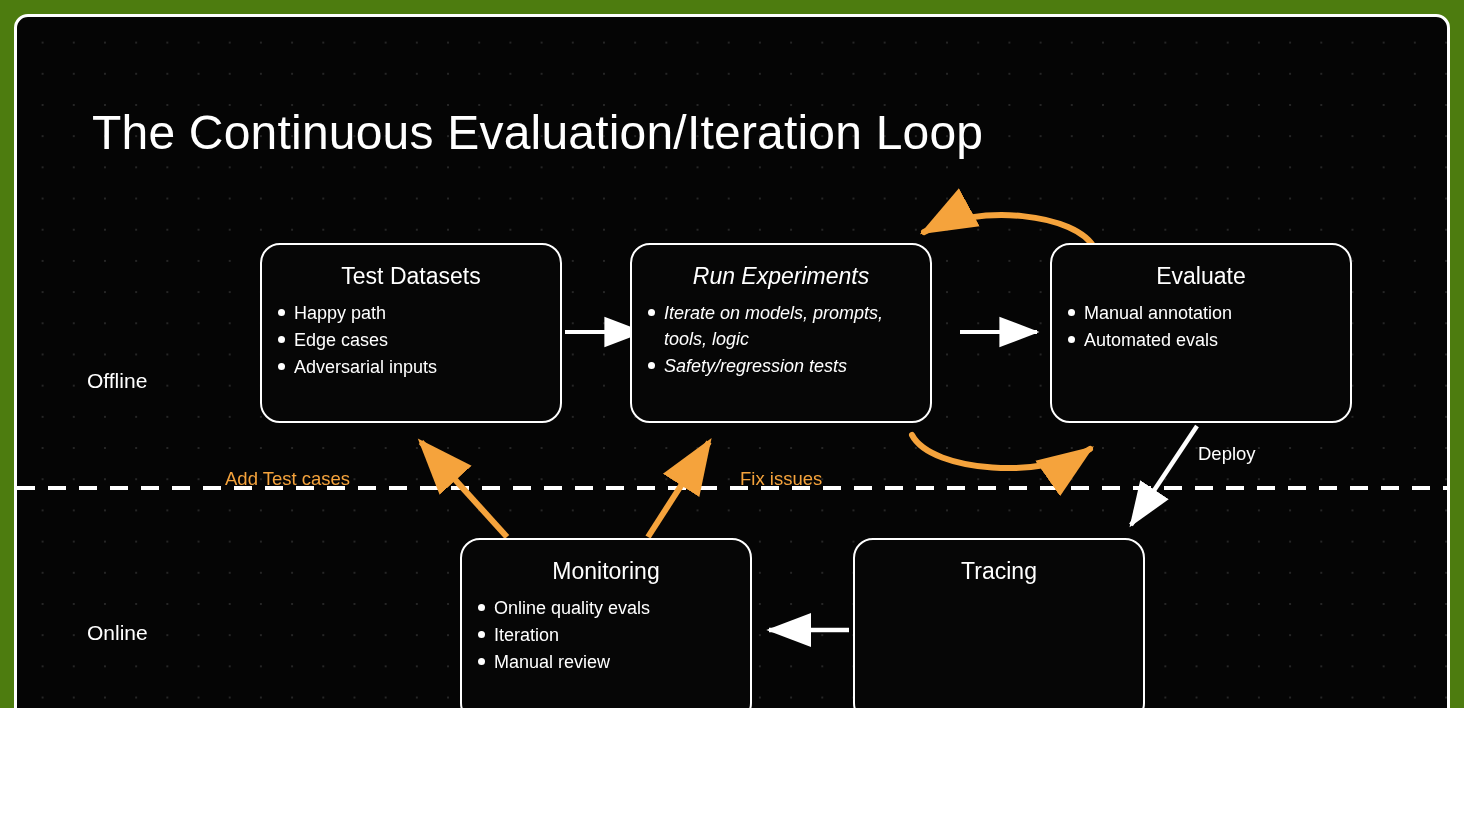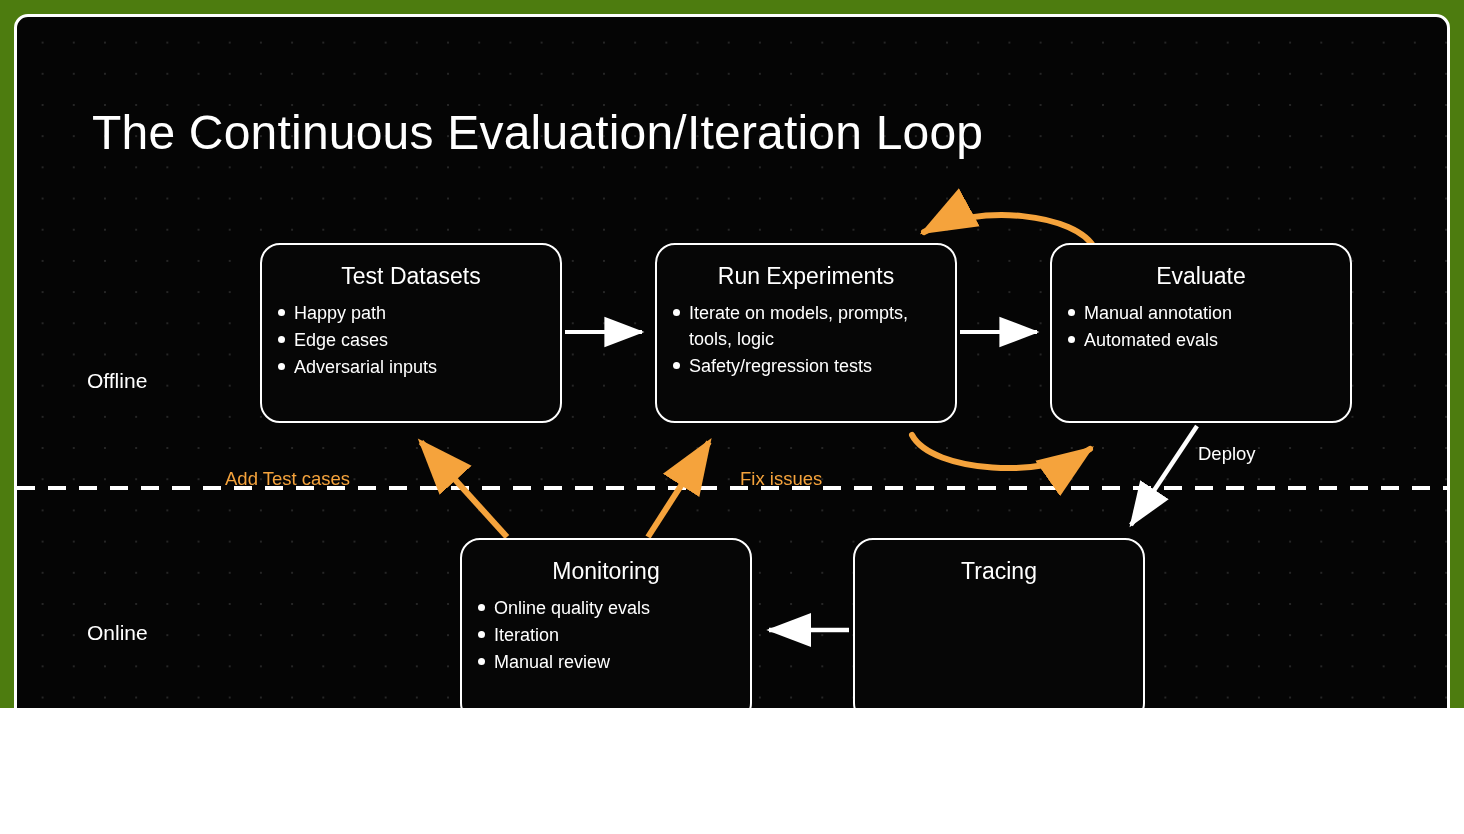--- a/index.html
+++ b/index.html
@@ -98,21 +98,21 @@
     left: -16px;
     top: 8px;
     width: 7px;
     height: 7px;
     border-radius: 50%;
     background: #ffffff;
   }
 
   
   #node-test-datasets { left: 243px; top: 226px; width: 302px; height: 180px; }
-  #node-run-experiments { left: 638px; top: 226px; width: 302px; height: 180px; }
+  #node-run-experiments { left: 613px; top: 226px; width: 302px; height: 180px; font-style: italic; }
   #node-evaluate { left: 1033px; top: 226px; width: 302px; height: 180px; }
   #node-monitoring { left: 443px; top: 521px; width: 292px; height: 185px; }
   #node-tracing { left: 836px; top: 521px; width: 292px; height: 185px; }
 
   .edge-label {
     position: absolute;
     font-size: 18.5px;
     white-space: nowrap;
   }
   .edge-label.orange { color: #f5a33c; margin-top: 25px; }

